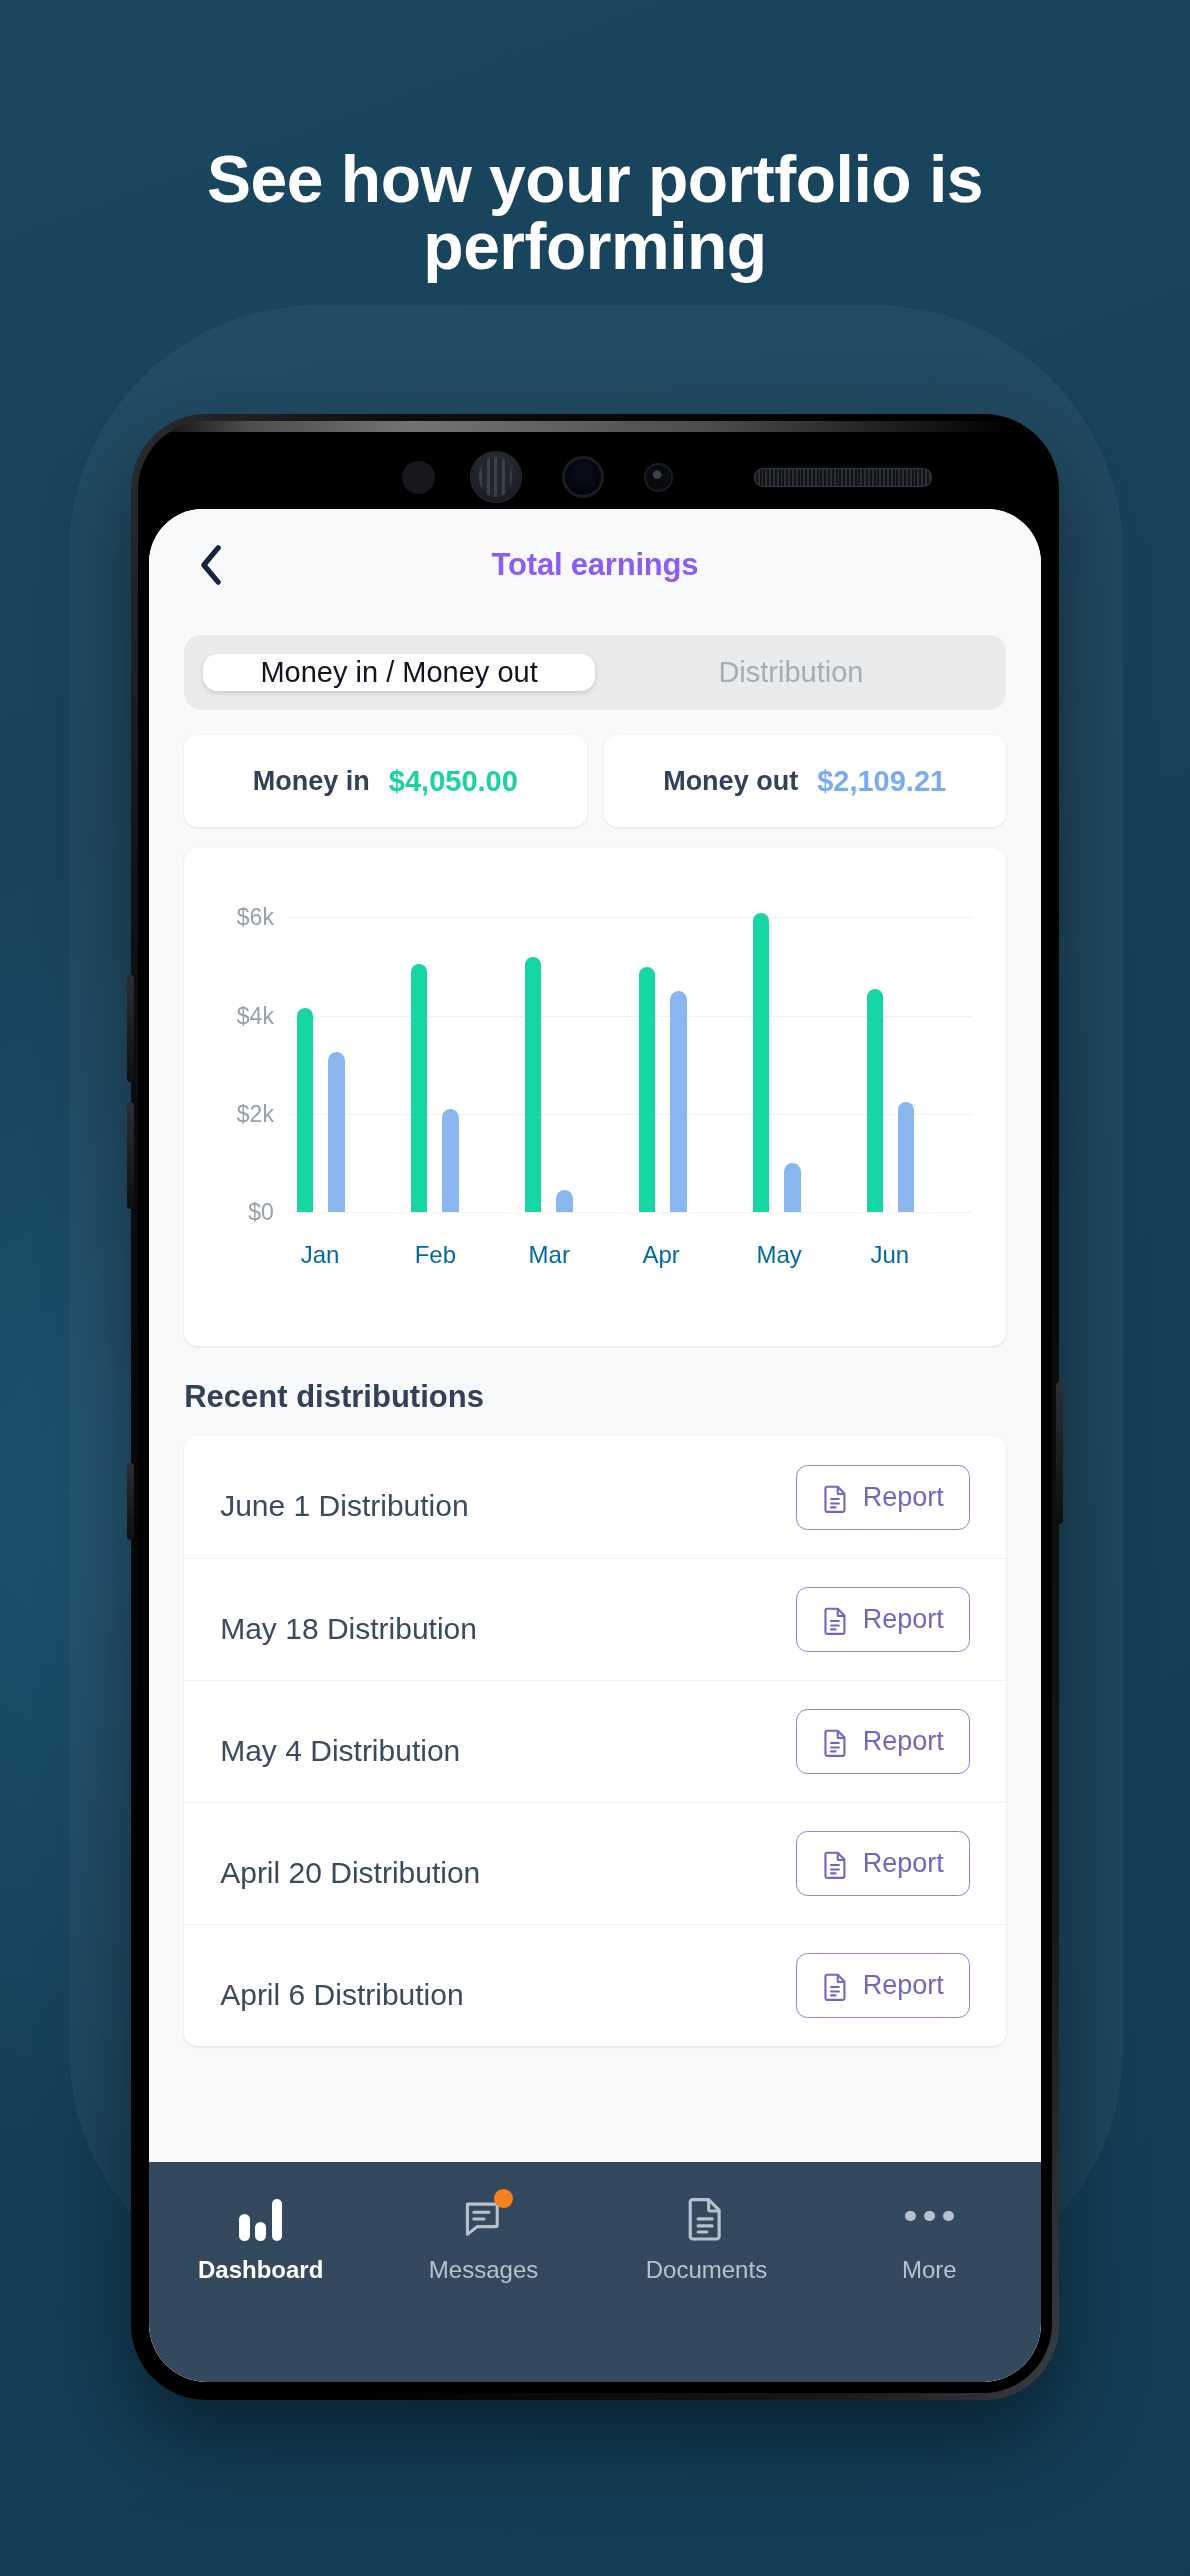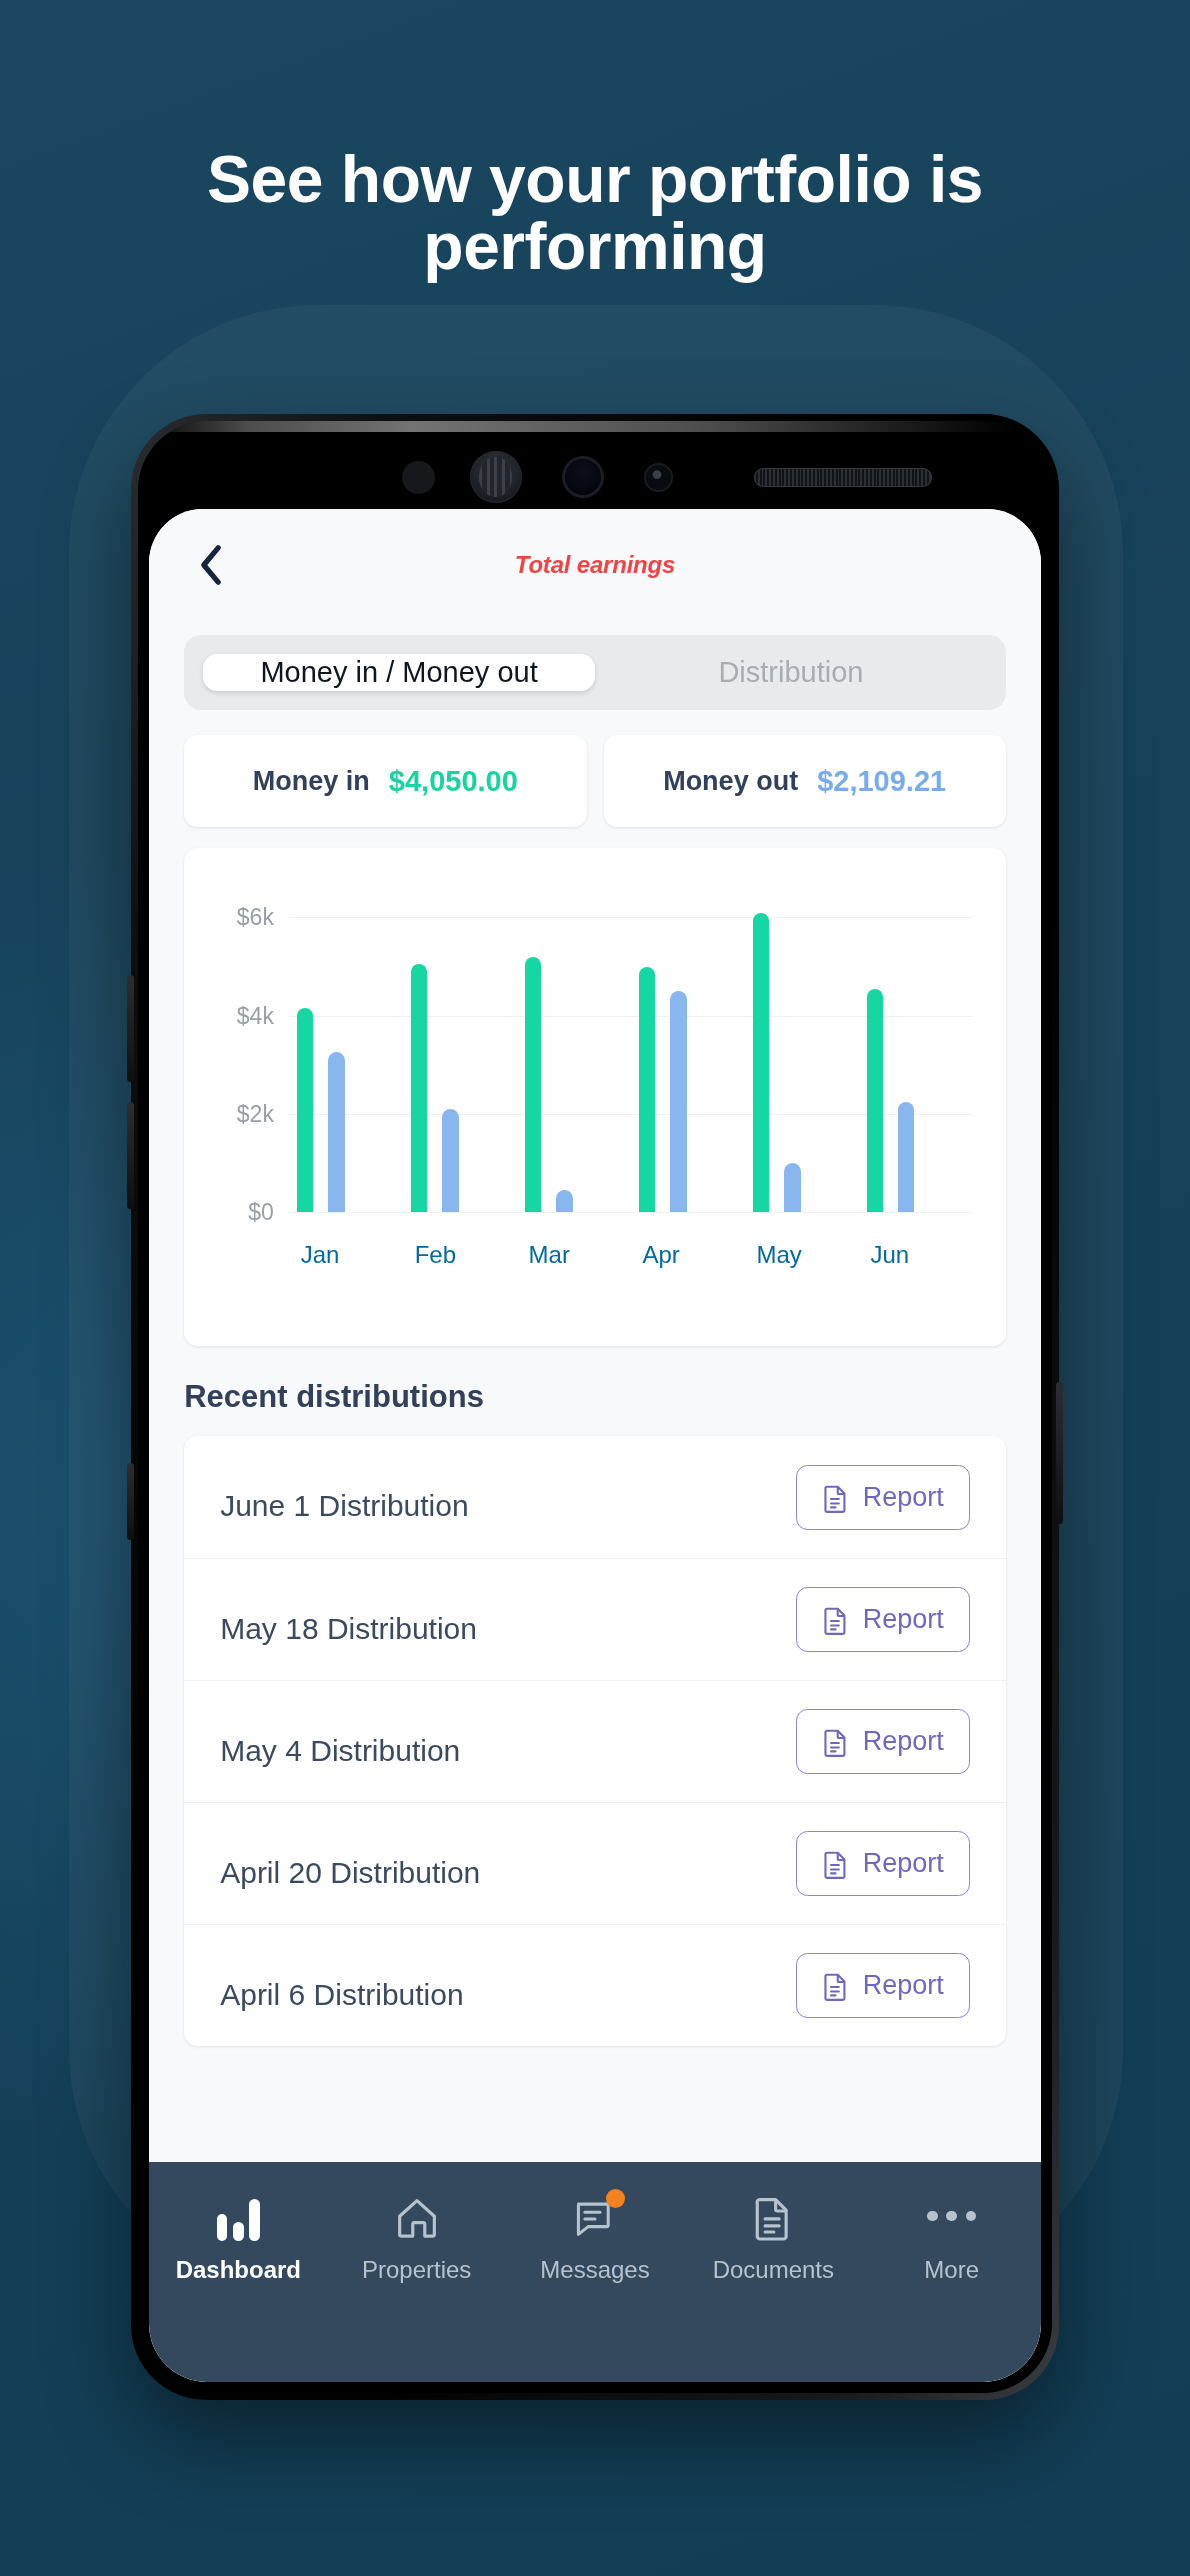--- a/index.html
+++ b/index.html
@@ -137,26 +137,25 @@
   }
   .back-btn {
     width: 42px; height: 42px;
     display: flex; align-items: center; justify-content: center;
     color: #1b2a42;
     flex: 0 0 auto;
   }
   .app-title {
     flex: 1;
     text-align: center;
-    font-size: 24px;
+    font-size: 31px;
     font-weight: 700;
-    color: #ef4444;
+    color: #8b5cf6;
     margin-left: -42px;
     letter-spacing: -0.2px;
-    font-style: italic;
   }
 
   
   .segmented {
     margin: 13.4px 35px 0;
     height: 75px;
     background: #e9eaec;
     border-radius: 17px;
     display: flex;
     padding: 19px;
@@ -506,28 +505,20 @@
               <span class="bars-icon">
                 <i style="height:27px"></i>
                 <i style="height:19px"></i>
                 <i style="height:42px"></i>
               </span>
             </div>
             <div class="nav-label">Dashboard</div>
           </div>
           <div class="nav-item">
             <div class="nav-icon">
-              <svg width="46" height="46" viewBox="0 0 26 26" fill="none">
-                <path d="M3.2 12 13 3.2 22.8 12v10.2a1 1 0 0 1-1 1h-4.4v-6.6a1 1 0 0 0-1-1h-4.8a1 1 0 0 0-1 1v6.6H4.2a1 1 0 0 1-1-1z" stroke="currentColor" stroke-width="1.8" stroke-linejoin="round"></path>
-              </svg>
-            </div>
-            <div class="nav-label">Properties</div>
-          </div>
-          <div class="nav-item">
-            <div class="nav-icon">
               <svg width="44" height="44" viewBox="0 0 26 26" fill="none">
                 <path d="M3.2 4.2h16.6a1 1 0 0 1 1 1v11.3a1 1 0 0 1-1 1H9l-5.8 4.6V5.2a1 1 0 0 1 1-1z" stroke="currentColor" stroke-width="1.8" stroke-linejoin="round"></path>
                 <path d="M7 9h9M7 13h6" stroke="currentColor" stroke-width="1.8" stroke-linecap="round"></path>
               </svg>
               <span class="badge" style="background: rgb(245, 130, 31);"></span>
             </div>
             <div class="nav-label">Messages</div>
           </div>
           <div class="nav-item">
             <div class="nav-icon">

